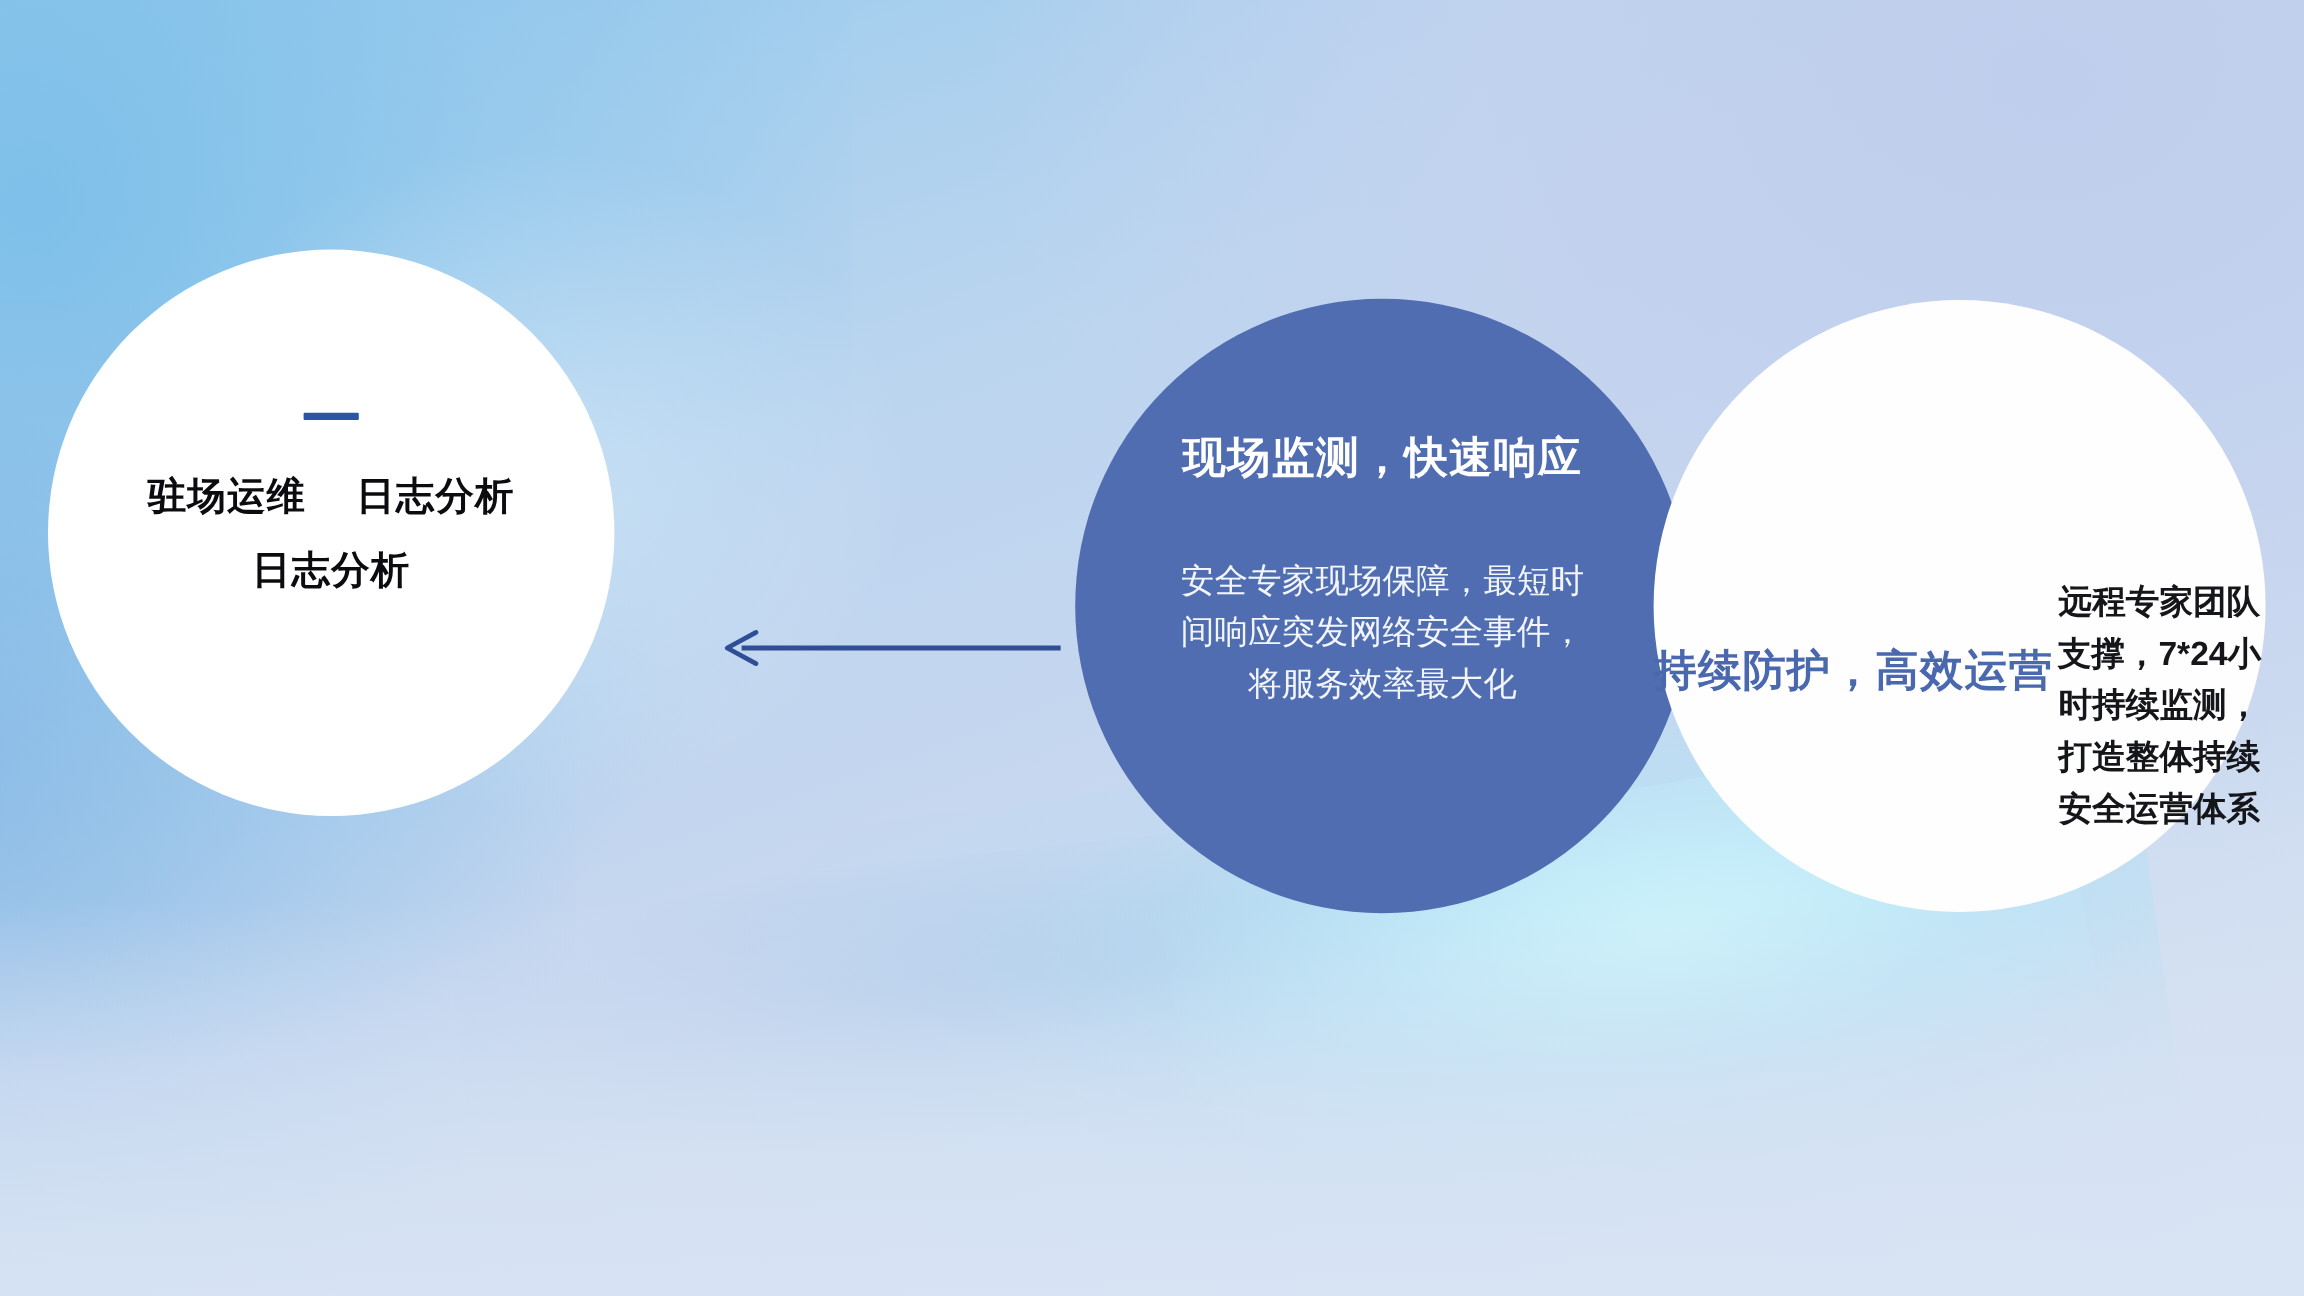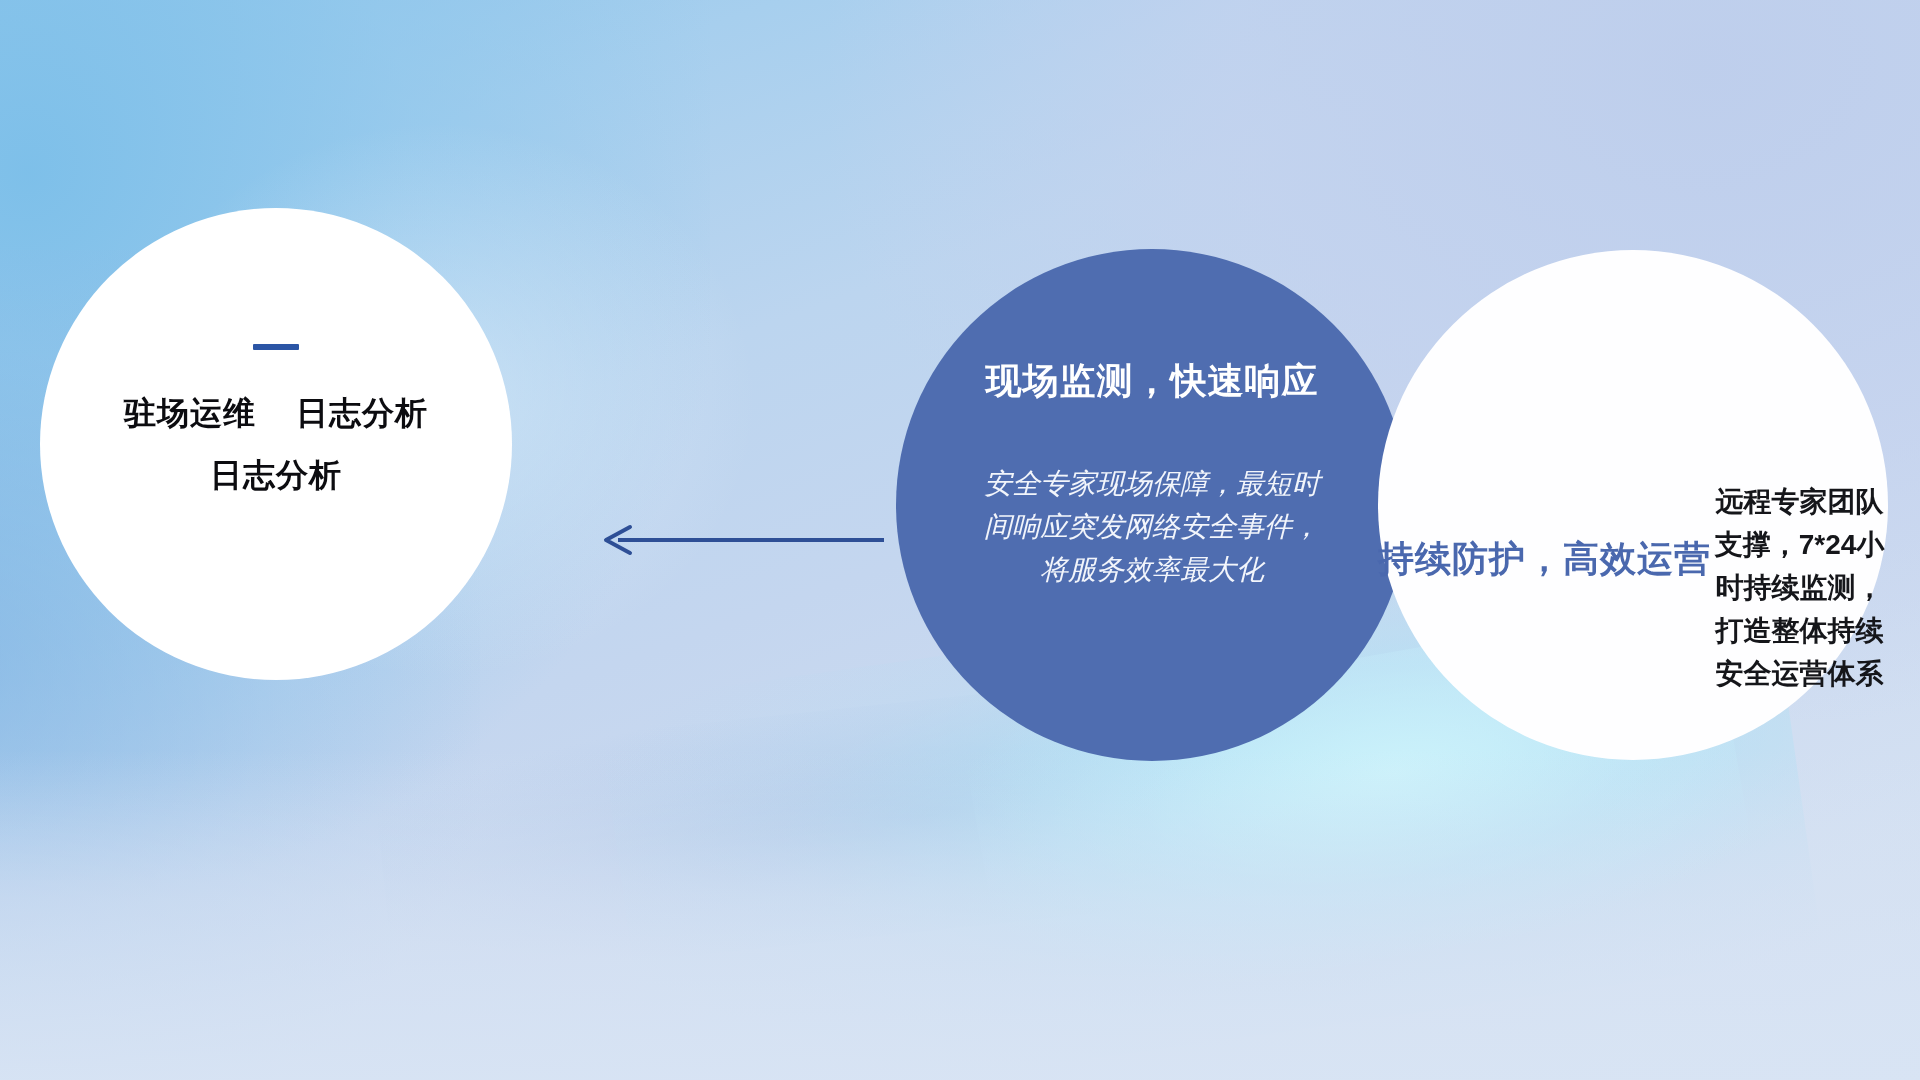--- a/index.html
+++ b/index.html
@@ -108,21 +108,20 @@
     left:1378px; top:250px; width:510px; height:510px;
     background:#fefeff;
   }
 
   
   #left-content {
     position:absolute; left:40px; top:208px; width:472px; height:472px;
     display:flex; flex-direction:column; align-items:center;
     justify-content:flex-start;
     padding-top:136px;
-    font-family:Liberation Serif, serif;
   }
   #left-divider {
     width:46px; height:6px; background:#2b55a5; border-radius:1px;
   }
   #left-lines {
     margin-top:42px; width:100%;
     display:flex; flex-direction:column; align-items:center; gap:18px;
   }
   .left-line {
     font-size:32px; font-weight:bold; color:#0c0c10;
@@ -138,21 +137,20 @@
     z-index:3;
   }
   #mid-title {
     font-size:36px; font-weight:bold; color:#ffffff;
     letter-spacing:1px; white-space:nowrap;
   }
   #mid-body {
     margin-top:56px; width:340px;
     font-size:28px; line-height:43px; color:#f2f5fb;
     text-align:center;
-    font-style:italic;
   }
 
   
   #right-content {
     position:absolute; left:1378px; top:250px; width:510px; height:510px;
     display:flex; flex-direction:row; align-items:center;
     padding-top:108px;
     z-index:4;
   }
   #right-title {

